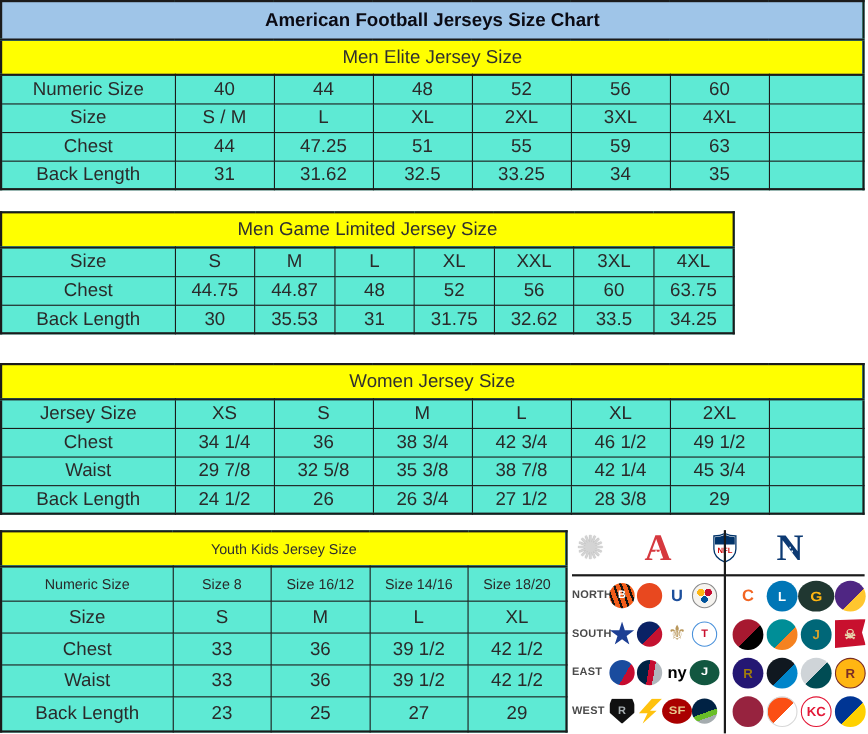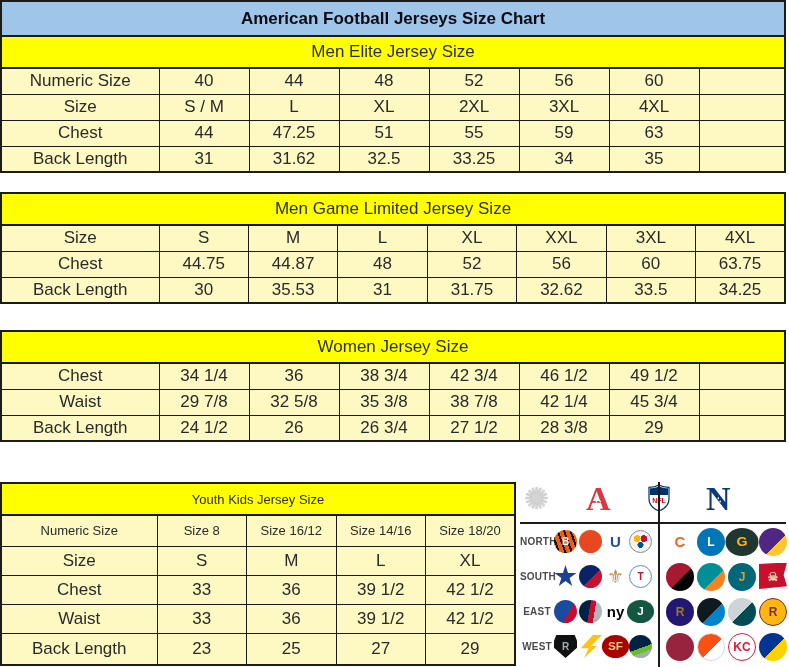--- a/index.html
+++ b/index.html
@@ -7,21 +7,21 @@
     --afc-red:#d6393f; --nfc-blue:#0d3a73; --cell-text:#2a2a2a;
   }
   html,body{margin:0;padding:0;background:#ffffff;}
   .canvas{
     position:relative; width:789px; height:667px; background:#ffffff;
     font-family:"Liberation Sans", sans-serif; color:var(--cell-text);
     overflow:hidden;
   }
   table.size-table{
     position:absolute; border-collapse:collapse; table-layout:fixed;
-    border:2px solid var(--border-c); background:#fef9c3;
+    border:2px solid var(--border-c); background:#5eead4;
   }
   table.size-table td, table.size-table th{
     border:1px solid var(--border-c); text-align:center; vertical-align:middle;
     font-size:17px; font-weight:normal; padding:0; color:var(--cell-text);
     overflow:hidden; white-space:nowrap;
   }
   tr.title-row td{
     background:var(--title-bg); font-weight:bold; font-size:17px; color:#0b0b14;
     height:33px; border-bottom:2px solid var(--border-c);
   }
@@ -53,21 +53,21 @@
   .conf-letter::after{
     content:"\2234"; position:absolute; left:50%; top:52%;
     transform:translate(-50%,-50%); color:#ffffff; font-size:9px; font-family:"Liberation Sans",sans-serif;
   }
   .nfl-shield{position:absolute; left:128px; top:4px;}
   .panel-divider{
     position:absolute; left:138px; top:4px; bottom:0; width:2px;
     background:var(--border-c);
   }
   .logos-grid{position:absolute; left:0; top:46px; right:0; bottom:0;}
-  .division-row{display:flex; align-items:center; height:35px;text-align:center;}
+  .division-row{display:flex; align-items:center; height:35px;}
   .division-label{
     width:34px; flex:0 0 34px; font-size:10px; font-weight:bold; color:#4a4a4a;
     letter-spacing:0.2px;
   }
   .conf-cell{display:flex; align-items:center;}
   .conf-cell.afc{width:102px; flex:0 0 102px; gap:2px;}
   .conf-cell.nfc{margin-left:10px; gap:3px;}
   .tile{
     display:flex; align-items:center; justify-content:center;
     font-weight:bold; flex:0 0 auto; box-sizing:border-box; line-height:1;
@@ -144,21 +144,21 @@
           <td>31.62</td>
           <td>32.5</td>
           <td>33.25</td>
           <td>34</td>
           <td>35</td>
           <td></td>
         </tr>
       </tbody>
   </table>
 
-  <table class="size-table" id="table-2" style="left:0; top:192px; width:786px;">
+  <table class="size-table" id="table-2" style="left:0; top:192px; width:668px;">
     <colgroup>
         <col style="width:158px">
         <col>
         <col>
         <col>
         <col>
         <col>
         <col>
         <col>
       </colgroup>
@@ -211,20 +211,30 @@
         <col style="width:90px">
         <col style="width:90px">
         <col>
       </colgroup>
     <tbody>
         <tr class="band-row">
           <td colspan="8">Women Jersey Size</td>
         </tr>
     </tbody>
       <tbody>
+        <tr>
+          <td>Jersey Size</td>
+          <td>XS</td>
+          <td>S</td>
+          <td>M</td>
+          <td>L</td>
+          <td>XL</td>
+          <td>2XL</td>
+          <td></td>
+        </tr>
         <tr>
           <td>Chest</td>
           <td>34 1/4</td>
           <td>36</td>
           <td>38 3/4</td>
           <td>42 3/4</td>
           <td>46 1/2</td>
           <td>49 1/2</td>
           <td></td>
         </tr>

